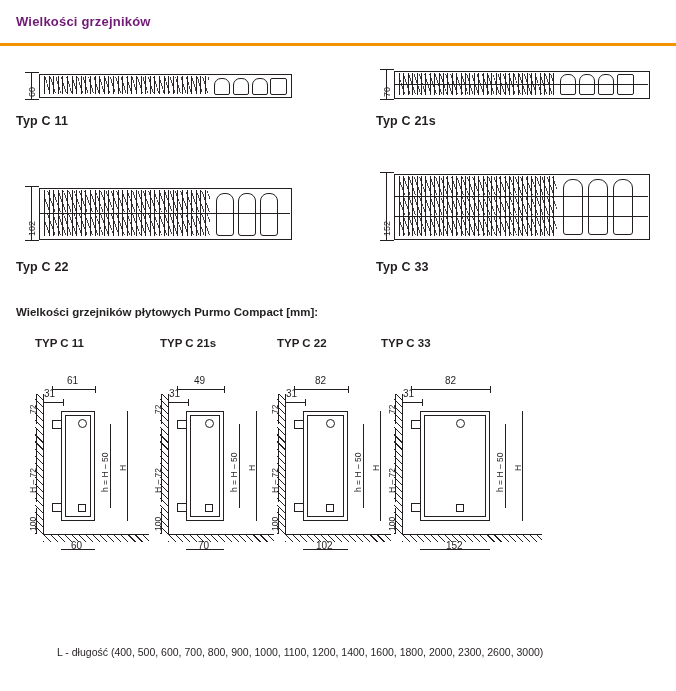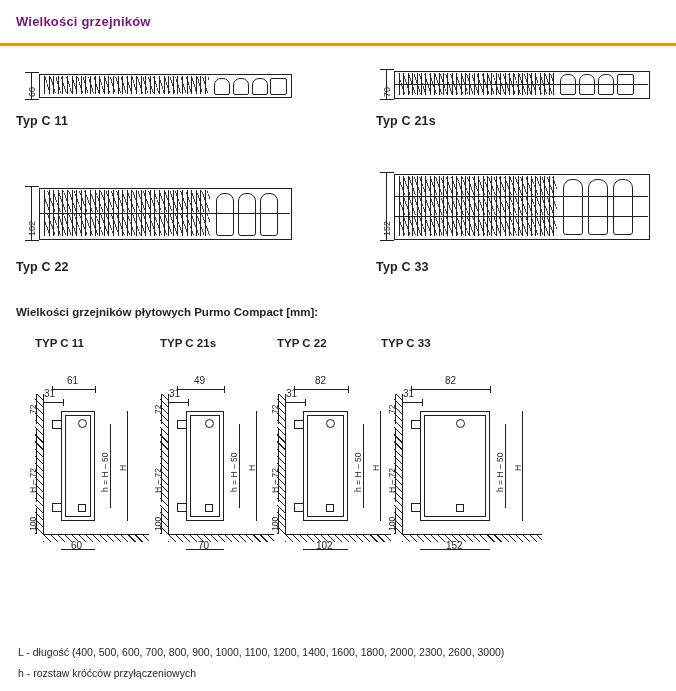--- a/index.html
+++ b/index.html
@@ -156,21 +156,21 @@
   }
 
   
   .legend {
     position: absolute;
     left: 18px;
     font-size: 10.5px;
     color: #231f20;
   }
   .legend-1 { top: 625px; }
-  .legend-2 { top: 646px; }
+  .legend-2 { top: 646px; margin-left: 39px; }
   .legend-3 { top: 667px; }
 </style>
 </head>
 <body>
 
 <div class="page">
 
   <div class="header">
     <div class="header-title">Wielkości grzejników</div>
   </div>
@@ -405,15 +405,14 @@
     <div class="tinytext-v" style="left:122px; top:124px;">h = H – 50</div>
     <div class="dimline-v" style="left:132px; top:56px; height:84px;"></div>
     <div class="tinytext-v" style="left:140px; top:103px;">H</div>
     <div class="dimline-v" style="left:149px; top:43px; height:110px;"></div>
 
     <div class="dimline-h" style="left:47px; top:181px; width:70px;"></div>
     <div class="tinytext" style="left:73px; top:172px;">152</div>
   </div>
 
   <div class="legend legend-2">L - długość (400, 500, 600, 700, 800, 900, 1000, 1100, 1200, 1400, 1600, 1800, 2000, 2300, 2600, 3000)</div>
-  <div class="legend legend-3">h - rozstaw króćców przyłączeniowych</div>
 
 </div>
 
 </body></html>

